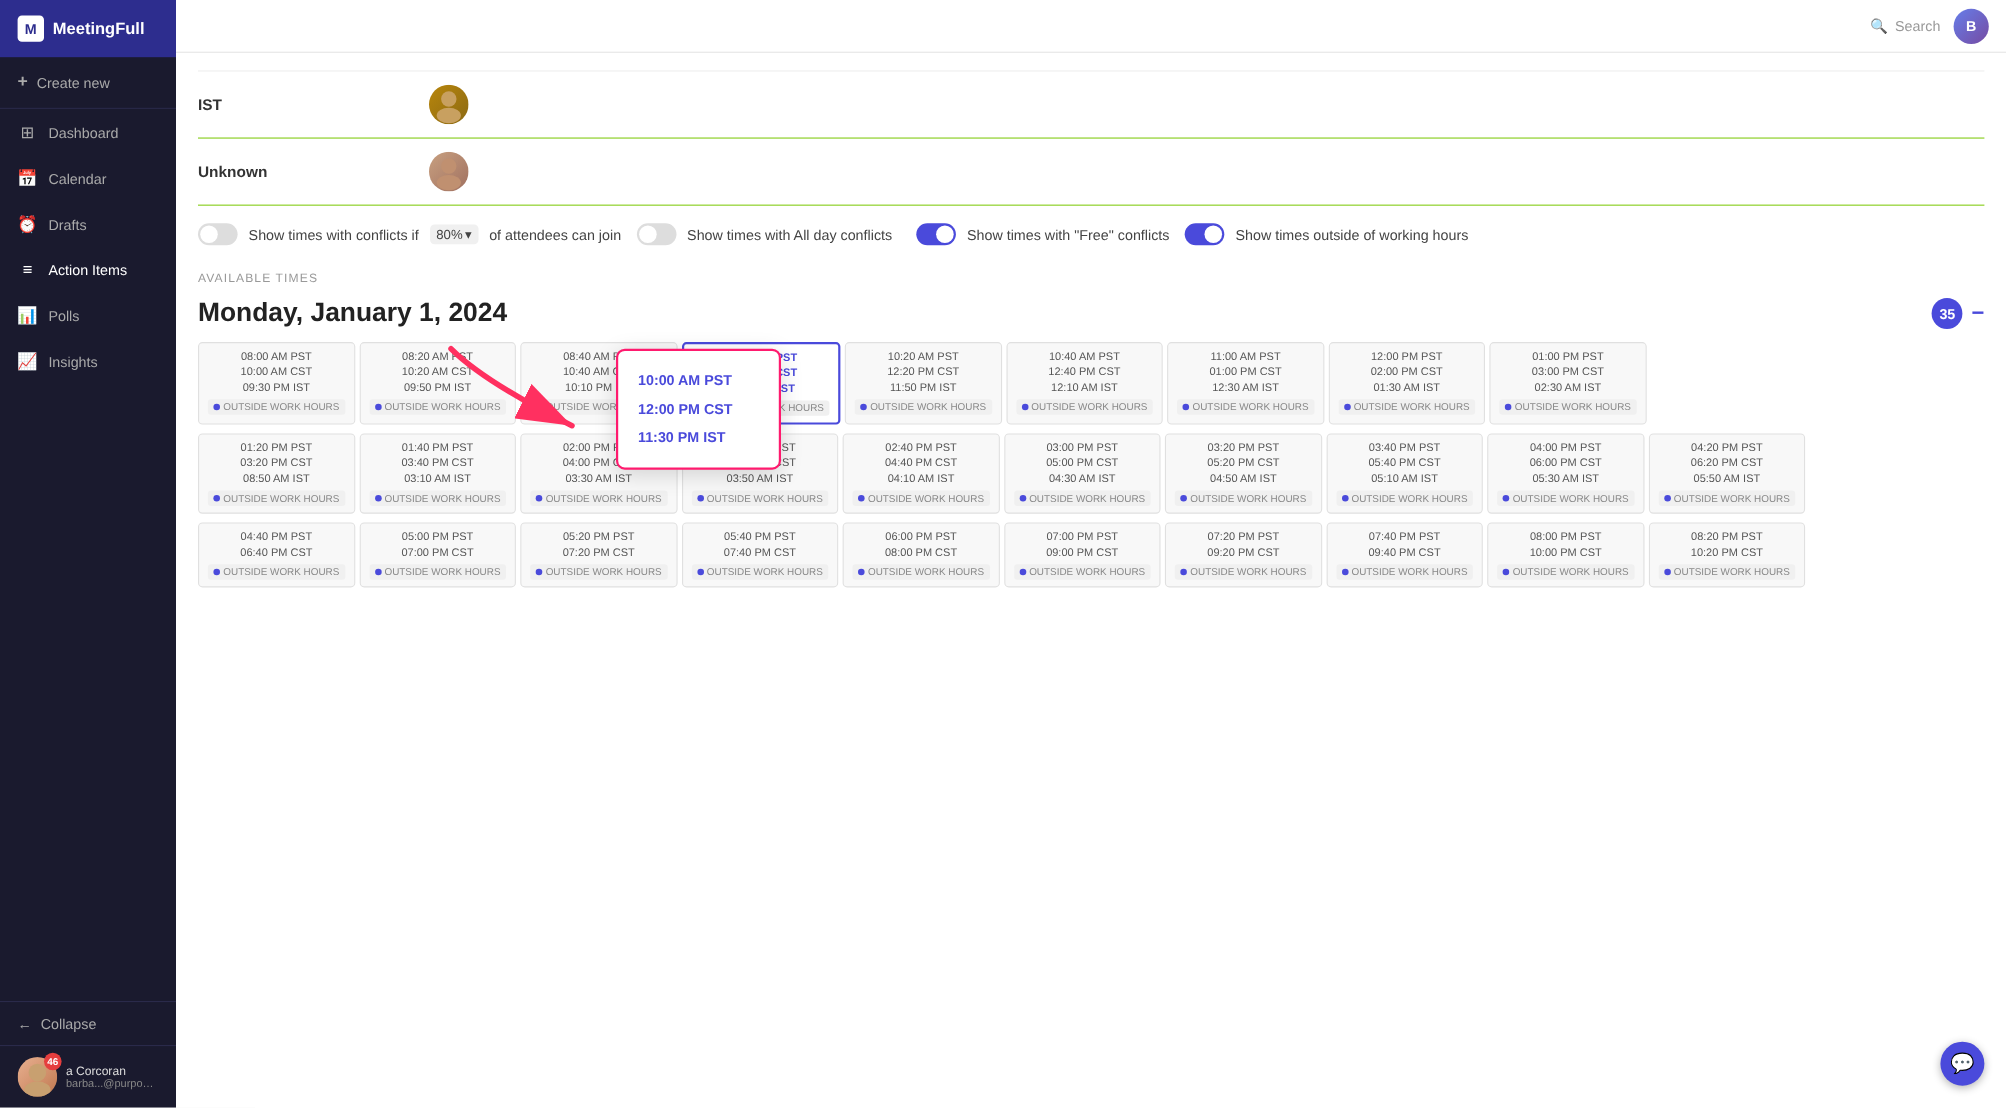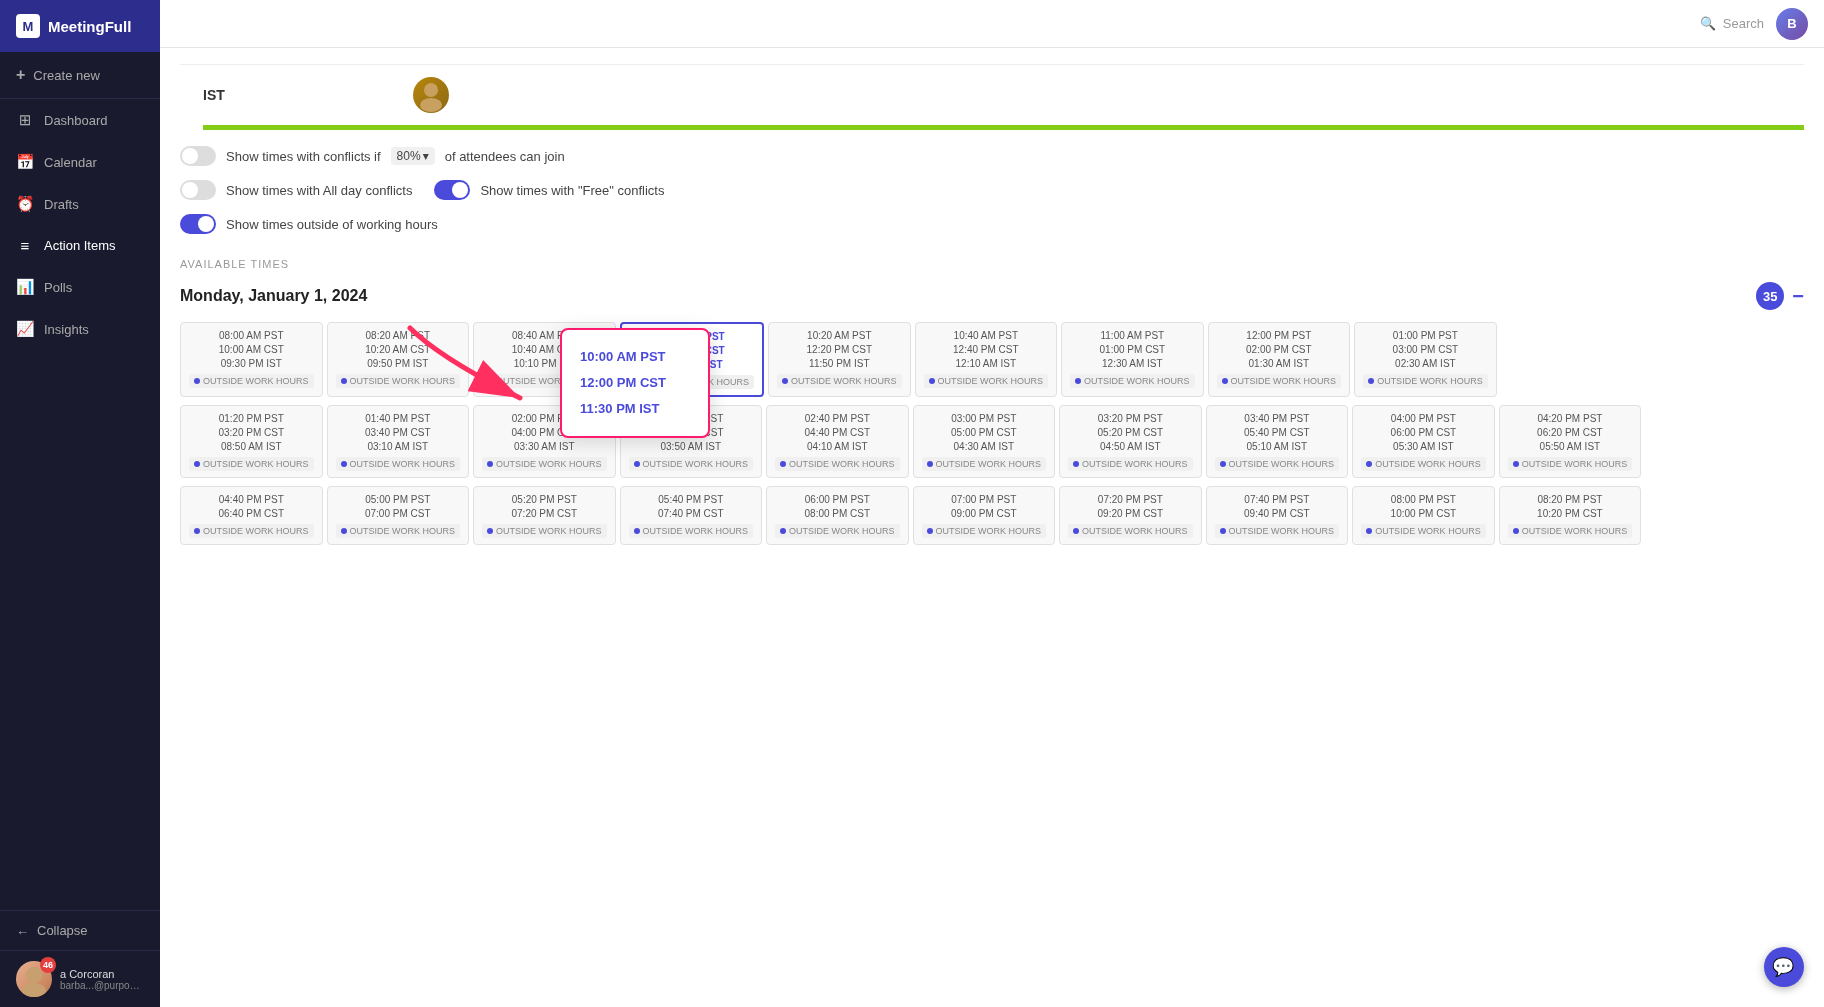--- a/index.html
+++ b/index.html
@@ -153,22 +153,21 @@
       padding: 8px 0;
       color: #999;
       font-size: 12px;
       border-bottom: 1px solid #eee;
     }
     .attendee-row {
       display: grid;
       grid-template-columns: 200px 1fr;
       align-items: center;
       padding: 12px 0;
-      border-bottom: 5px solid #84cc16;
-      margin-left: 23px;
+      border-bottom: 1px solid #84cc16;
     }
     .attendee-name {
       font-size: 14px;
       font-weight: 500;
       color: #333;
     }
     .attendee-avatar {
       width: 36px; height: 36px;
       border-radius: 50%;
       overflow: hidden;
@@ -189,21 +188,21 @@
       width: 100%; height: 100%;
       background: linear-gradient(135deg, #c8a080 0%, #a07060 100%);
       display: flex; align-items: center; justify-content: center;
       color: white; font-size: 13px;
     }
 
     
     .settings-section {
       padding: 16px 0;
       display: flex;
-      flex-direction: column;
+      flex-direction: row;
       gap: 14px;
     }
     .setting-row {
       display: flex;
       align-items: center;
       gap: 10px;
       font-size: 13px;
       color: #444;
     }
     .toggle {
@@ -245,21 +244,21 @@
       text-transform: uppercase;
       margin: 8px 0 4px 0;
     }
     .date-header {
       display: flex;
       align-items: center;
       justify-content: space-between;
       padding: 8px 0;
     }
     .date-title {
-      font-size: 16px;
+      font-size: 24px;
       font-weight: 600;
       color: #222;
     }
     .date-controls {
       display: flex;
       align-items: center;
       gap: 8px;
       margin-left: 11px;
     }
     .date-badge {
@@ -436,20 +435,33 @@
               <svg width="36" height="36" viewBox="0 0 36 36">
                   <circle cx="18" cy="13" r="7" fill="#c8a060"></circle>
                   <ellipse cx="18" cy="28" rx="11" ry="7" fill="#c8a060"></ellipse>
                 </svg>
             </div>
           </div>
         </div>
       </div>
 
 
+      <div class="attendee-row">
+        <div class="attendee-name" style="font-weight:700;">Unknown</div>
+        <div style="padding-left:10px;">
+          <div class="attendee-avatar">
+            <div class="avatar-unk">
+              <svg width="36" height="36" viewBox="0 0 36 36">
+                  <circle cx="18" cy="13" r="7" fill="#c09070"></circle>
+                  <ellipse cx="18" cy="28" rx="11" ry="7" fill="#c09070"></ellipse>
+                </svg>
+            </div>
+          </div>
+        </div>
+      </div>
     </div>
 
     <div class="settings-section">
       <div class="setting-row">
         <div class="toggle"></div>
         <span>Show times with conflicts if</span>
         <span class="percent-selector">
           <span>80%</span>
           <span>▾</span>
         </span>

